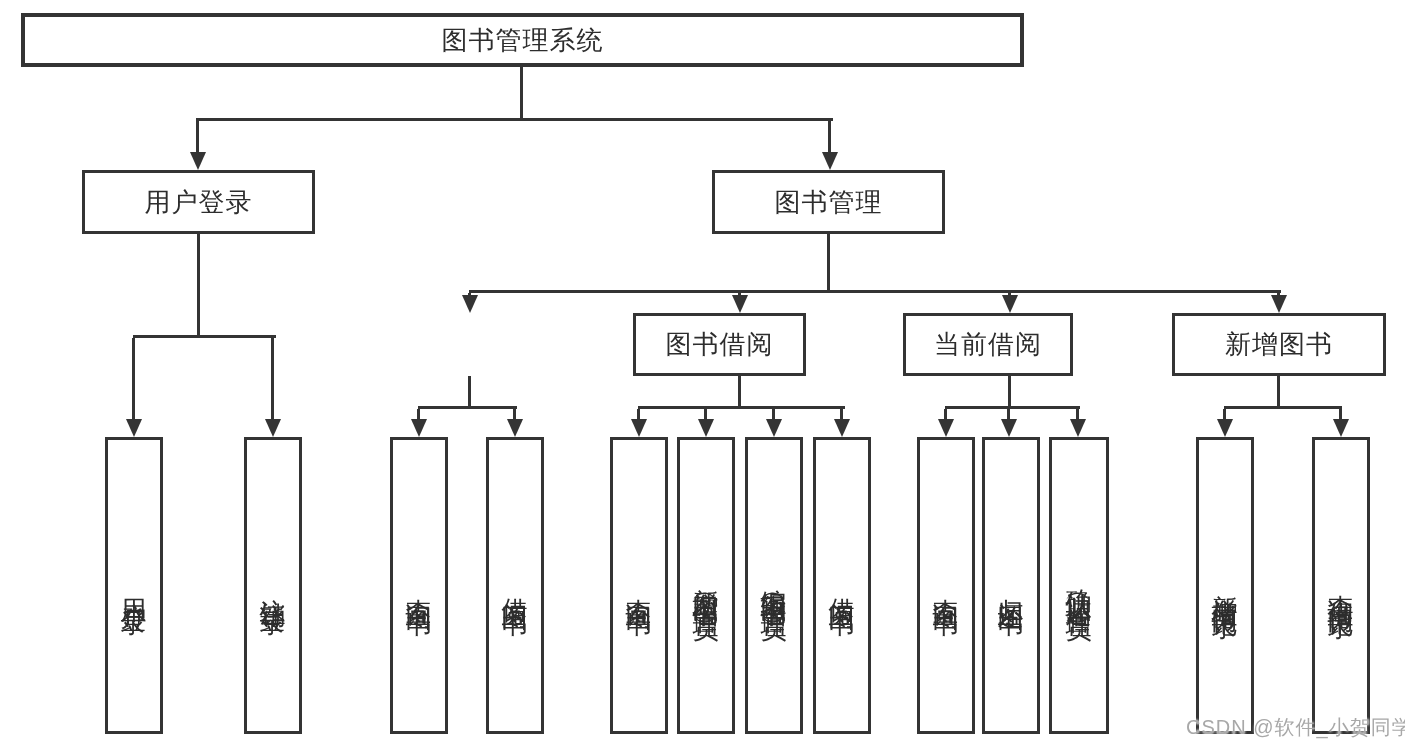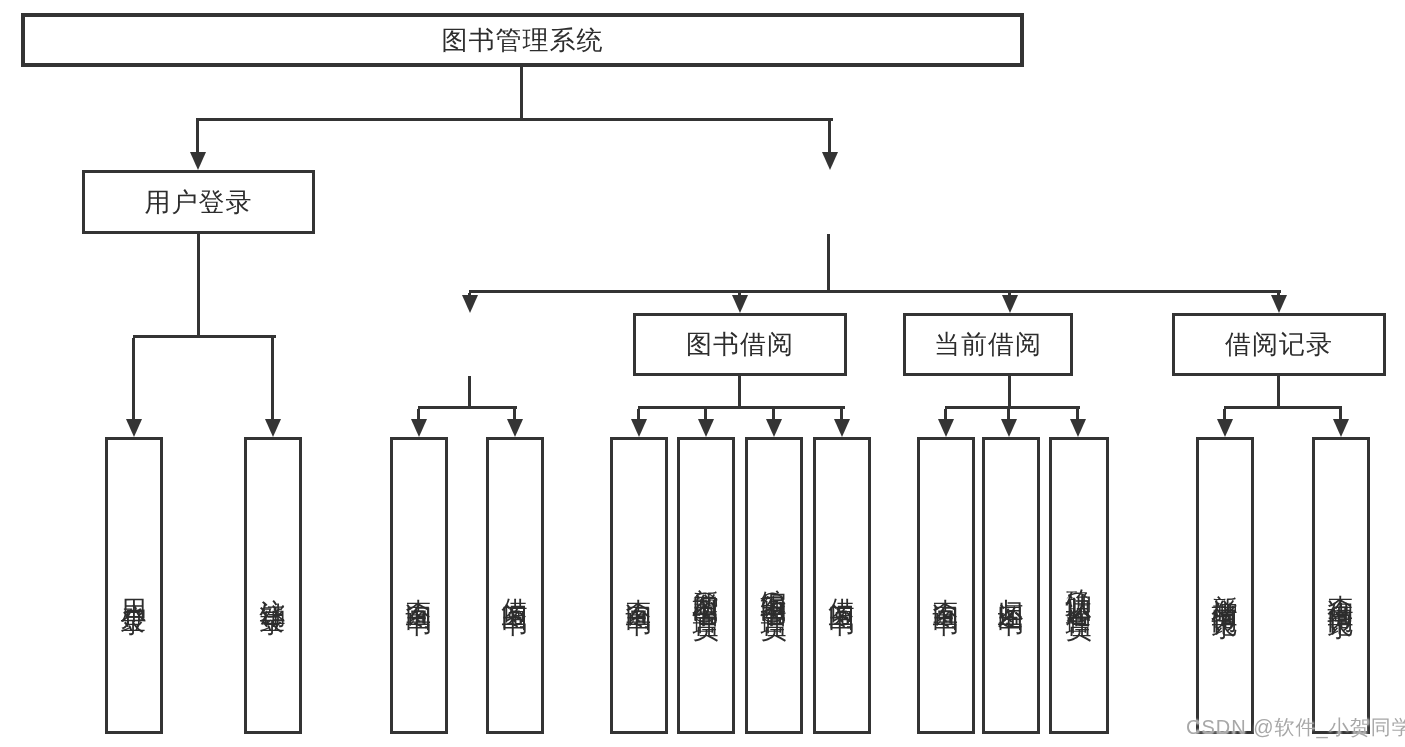--- a/index.html
+++ b/index.html
@@ -75,29 +75,32 @@
 
 <div id="stage">
 
   <div class="node root-node" style="left:21px;top:13px;width:1003px;height:54px;">
     <span>图书管理系统</span>
   </div>
 
   <div class="node" style="left:82px;top:170px;width:233px;height:64px;">
     <span>用户登录</span>
   </div>
+  <div class="node" style="left:712px;top:170px;width:233px;height:64px;">
+    <span>图书管理</span>
+  </div>
 
-  <div class="node" style="left:633px;top:313px;width:214px;height:63px;">
+  <div class="node" style="left:633px;top:313px;width:173px;height:63px;">
     <span>图书借阅</span>
   </div>
   <div class="node" style="left:903px;top:313px;width:170px;height:63px;">
     <span>当前借阅</span>
   </div>
   <div class="node" style="left:1172px;top:313px;width:214px;height:63px;">
-    <span>借阅记录</span>
+    <span>新增图书</span>
   </div>
 
   <div class="node leaf" style="left:105px;">
     <span class="vlabel">用户登录</span>
   </div>
   <div class="node leaf" style="left:244px;">
     <span class="vlabel">注销登录</span>
   </div>
 
   <div class="node leaf" style="left:390px;">

